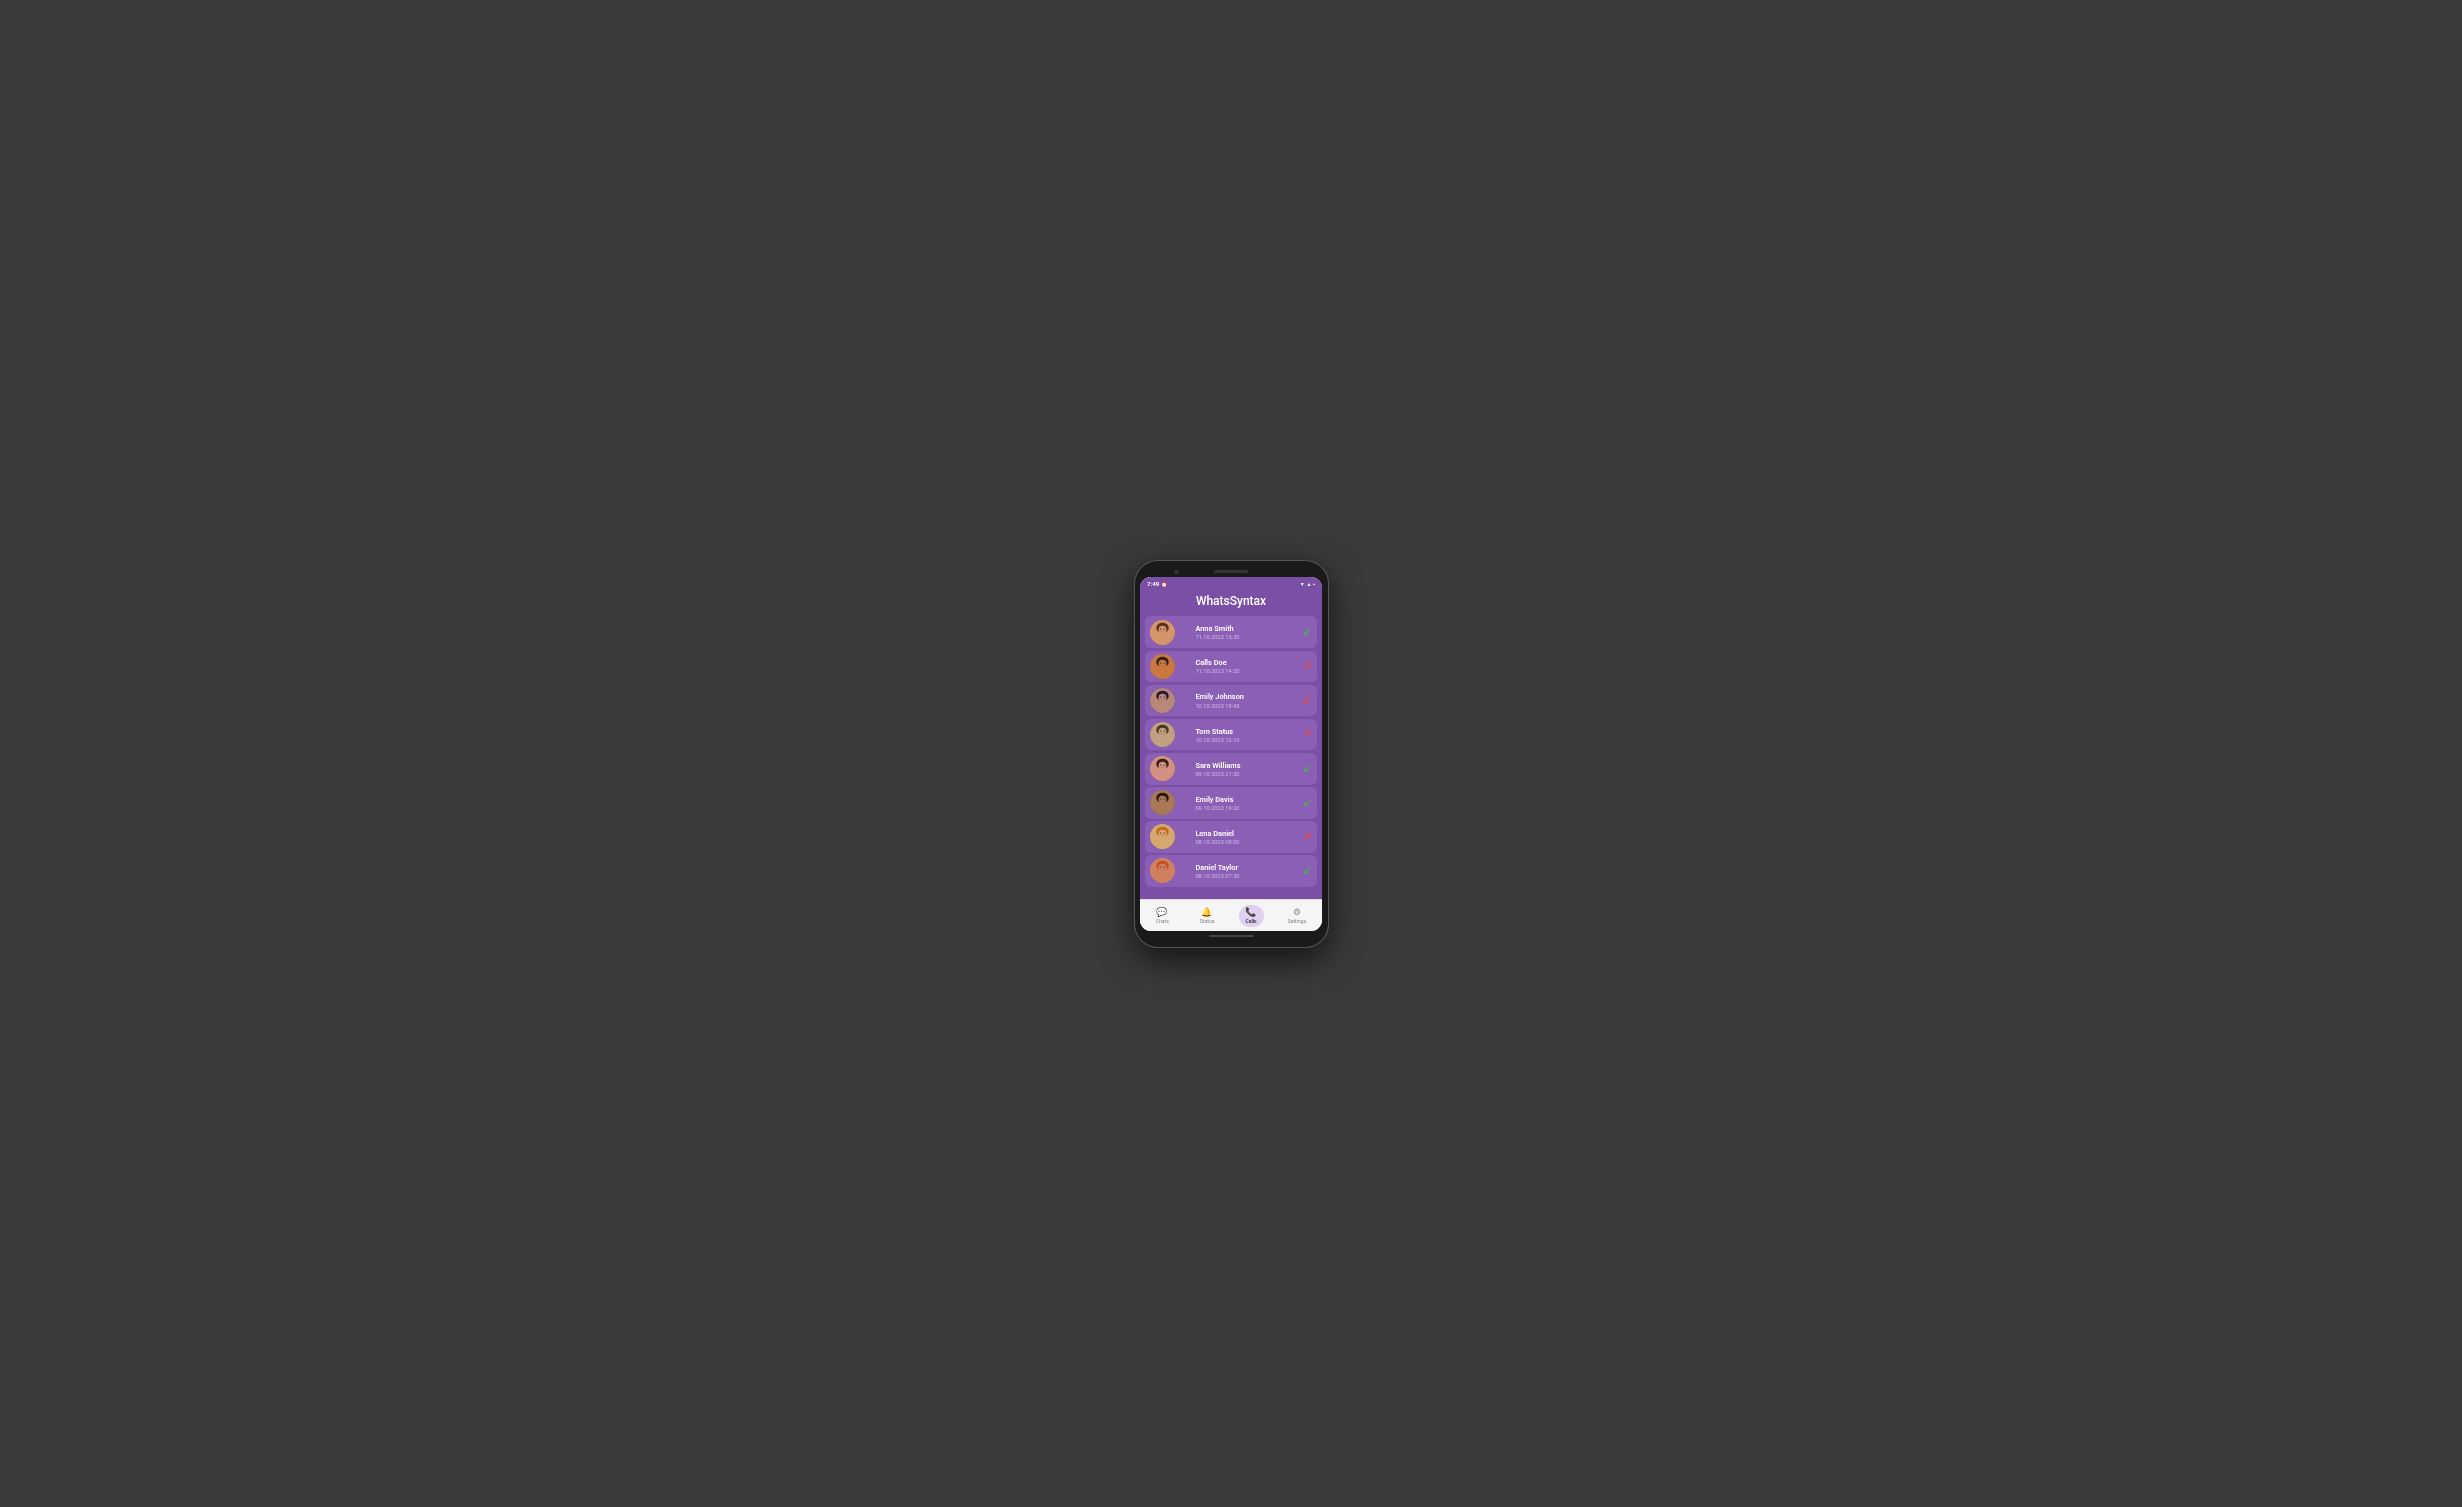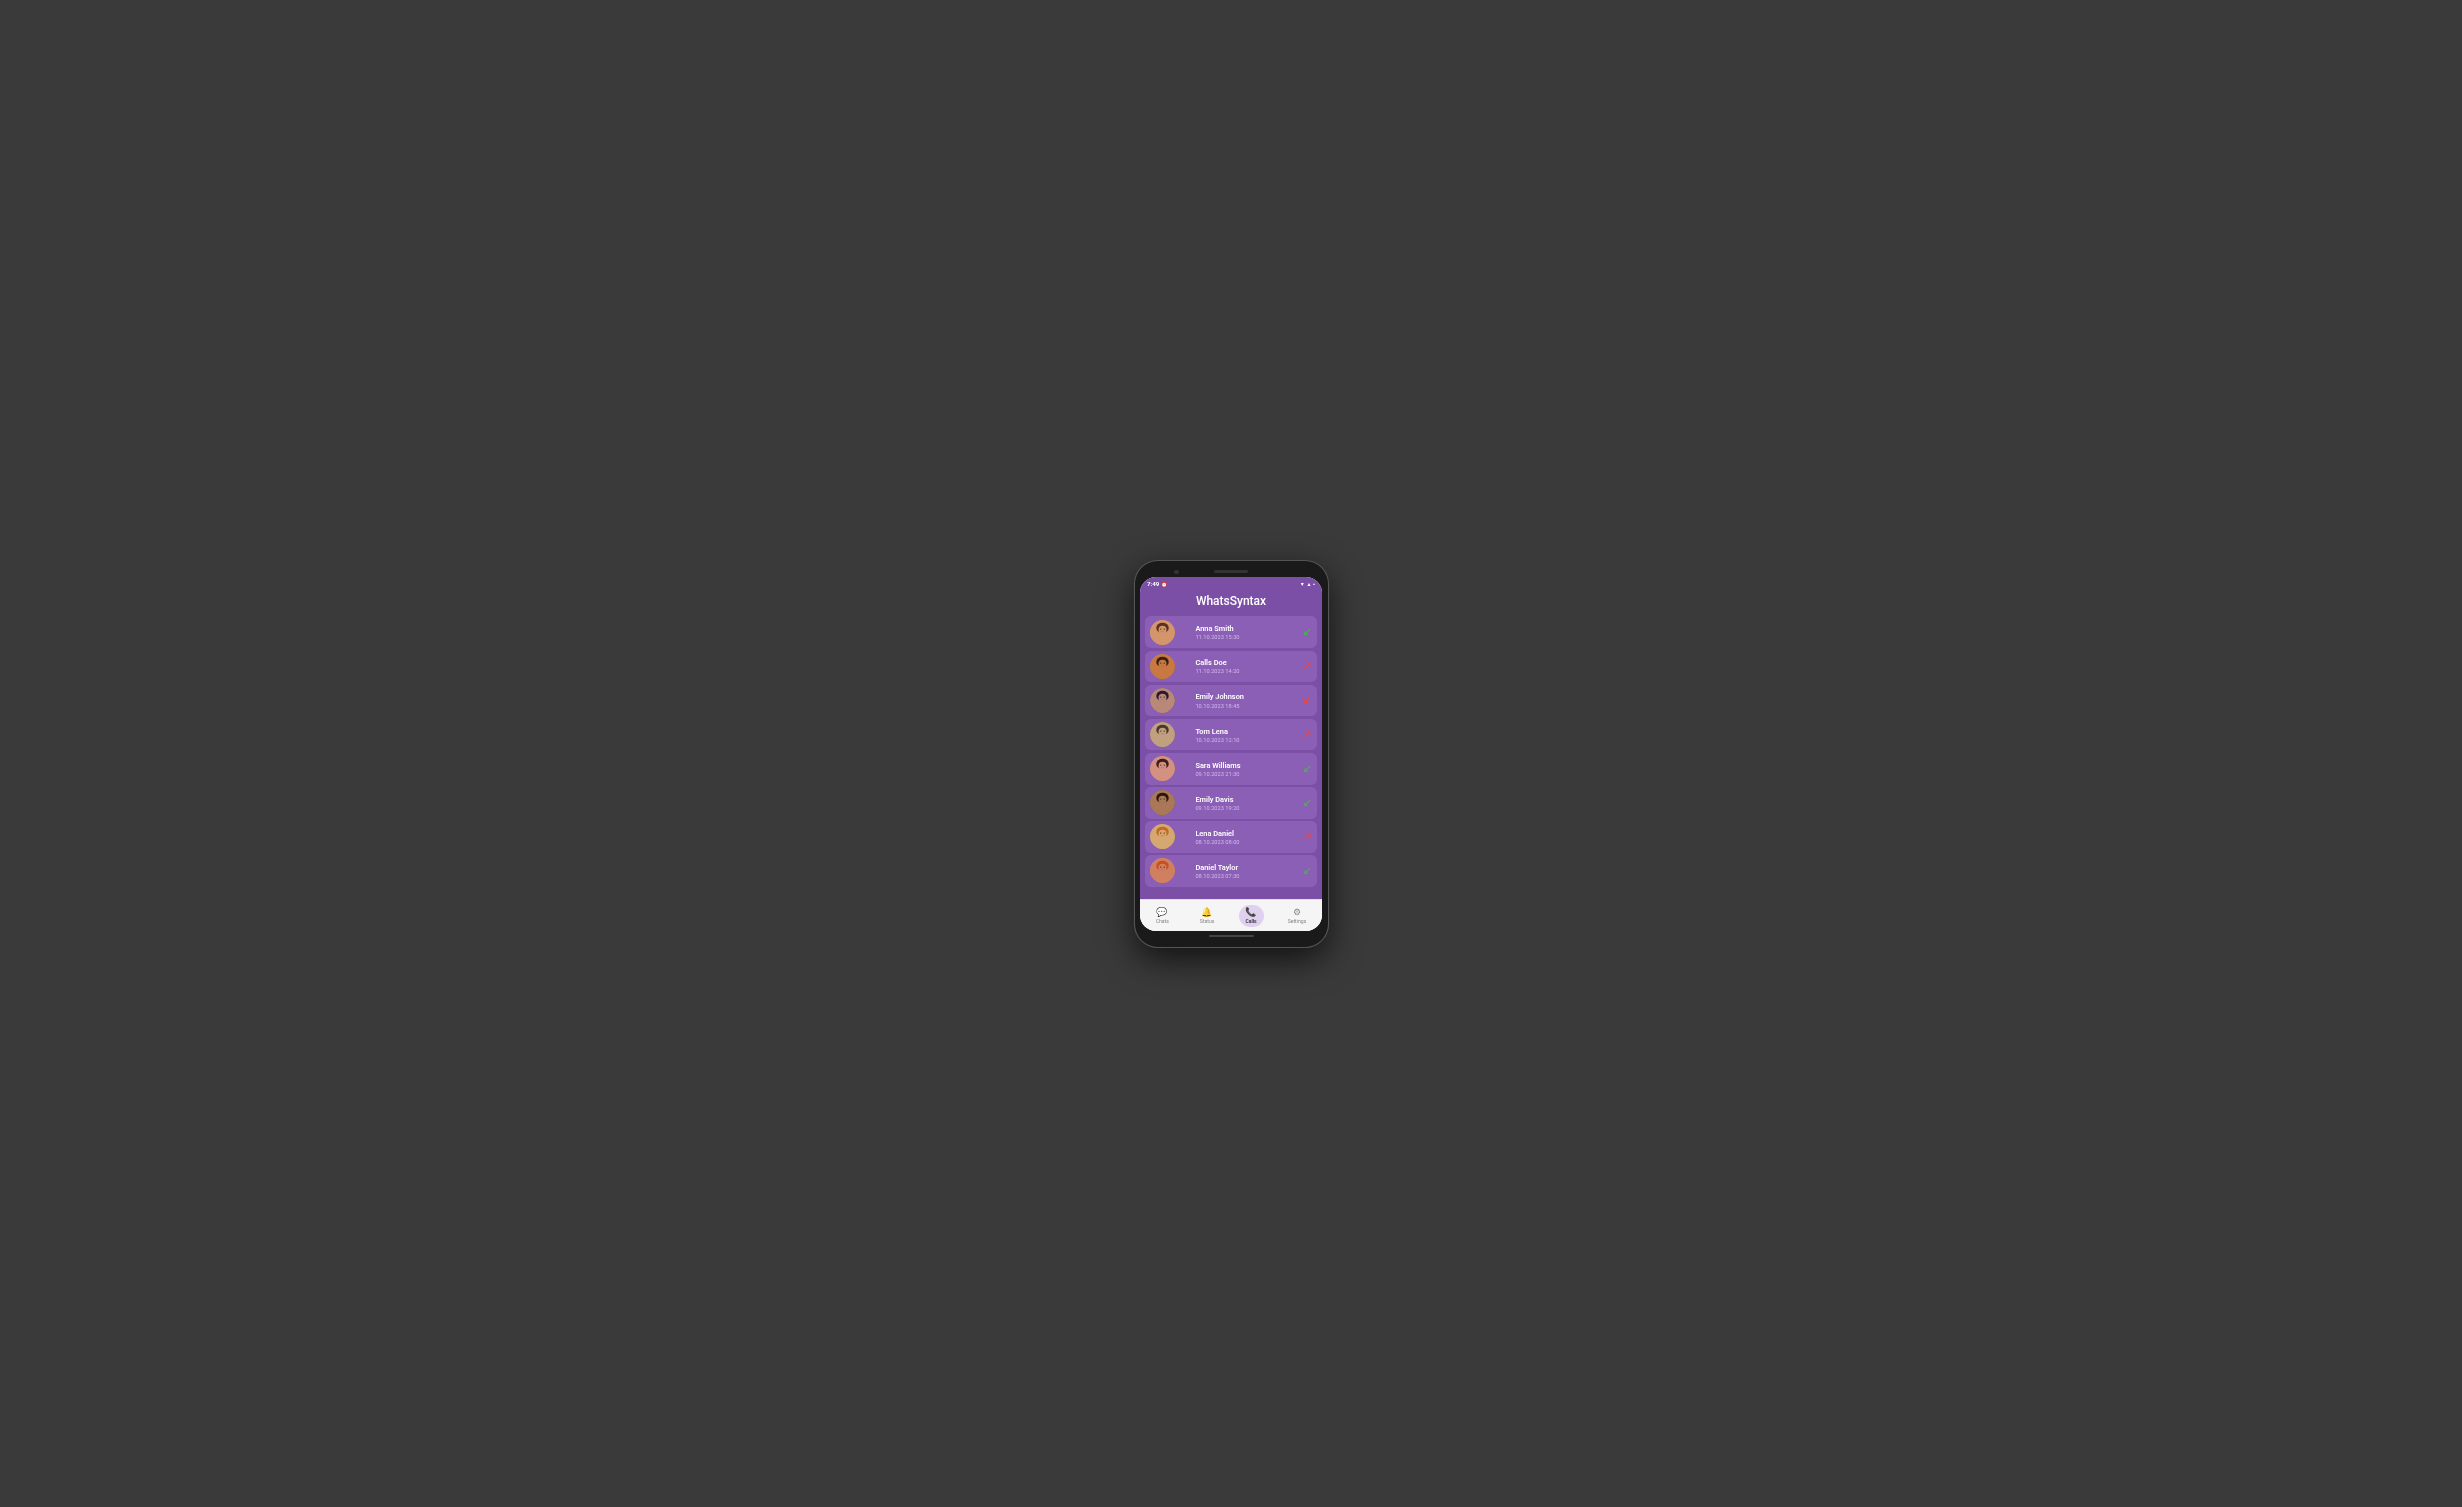--- a/index.html
+++ b/index.html
@@ -40,21 +40,21 @@
       height: 4.5px;
       background: #333;
       border-radius: 50%;
       position: absolute;
       left: 34px;
       top: 3.4px;
     }
     .phone-screen {
       flex: 1;
       background: #fff;
-      border-radius: 16px;
+      border-radius: 11px;
       overflow: hidden;
       display: flex;
       flex-direction: column;
     }
     .status-bar {
       background: #7b4fa6;
       display: flex;
       justify-content: space-between;
       align-items: center;
       padding: 2.3px 6.8px;
@@ -284,21 +284,21 @@
         <ellipse cx="22" cy="18" rx="9" ry="10" fill="#c0a080"></ellipse>
         <ellipse cx="22" cy="14" rx="11" ry="9" fill="#4a3828"></ellipse>
         <circle cx="22" cy="17" r="7" fill="#c0a080"></circle>
         <ellipse cx="22" cy="44" rx="13" ry="10" fill="#c0a080" opacity="0.9"></ellipse>
         <circle cx="19" cy="16" r="1.2" fill="#3a2810"></circle>
         <circle cx="25" cy="16" r="1.2" fill="#3a2810"></circle>
         <path d="M19 20 Q22 22 25 20" stroke="#b07060" stroke-width="1" fill="none"></path>
       </svg>
     </div>
     <div class="contact-info">
-      <div class="contact-name">Tom Lena</div>
+      <div class="contact-name">Tom Status</div>
       <div class="contact-time">10.10.2023 12:10</div>
     </div>
     <div class="call-arrow arrow-outgoing-red">↗</div>
   </div>
         <div class="call-item">
     <div class="avatar avatar-sara">
       <svg width="25" height="25" viewBox="0 0 44 44" xmlns="http://www.w3.org/2000/svg">
         <circle cx="22" cy="22" r="22" fill="#d49080"></circle>
         <ellipse cx="22" cy="18" rx="9" ry="10" fill="#d49080"></ellipse>
         <ellipse cx="22" cy="14" rx="11" ry="9" fill="#3a2018"></ellipse>

